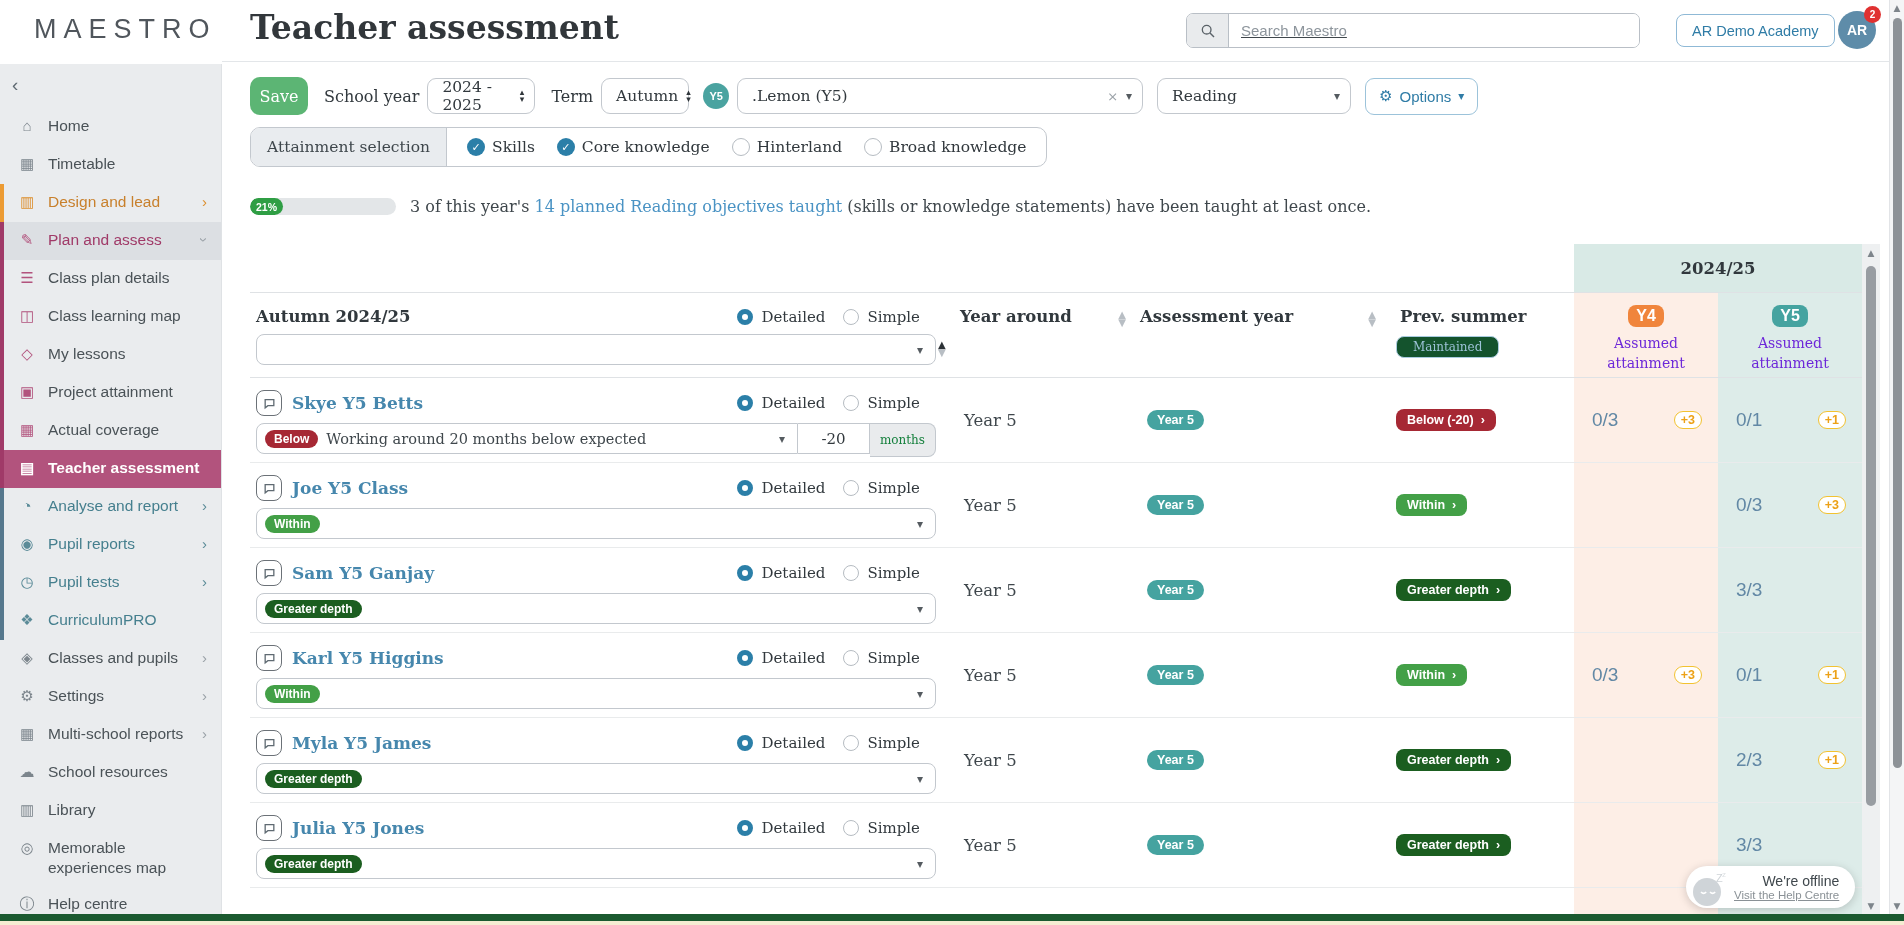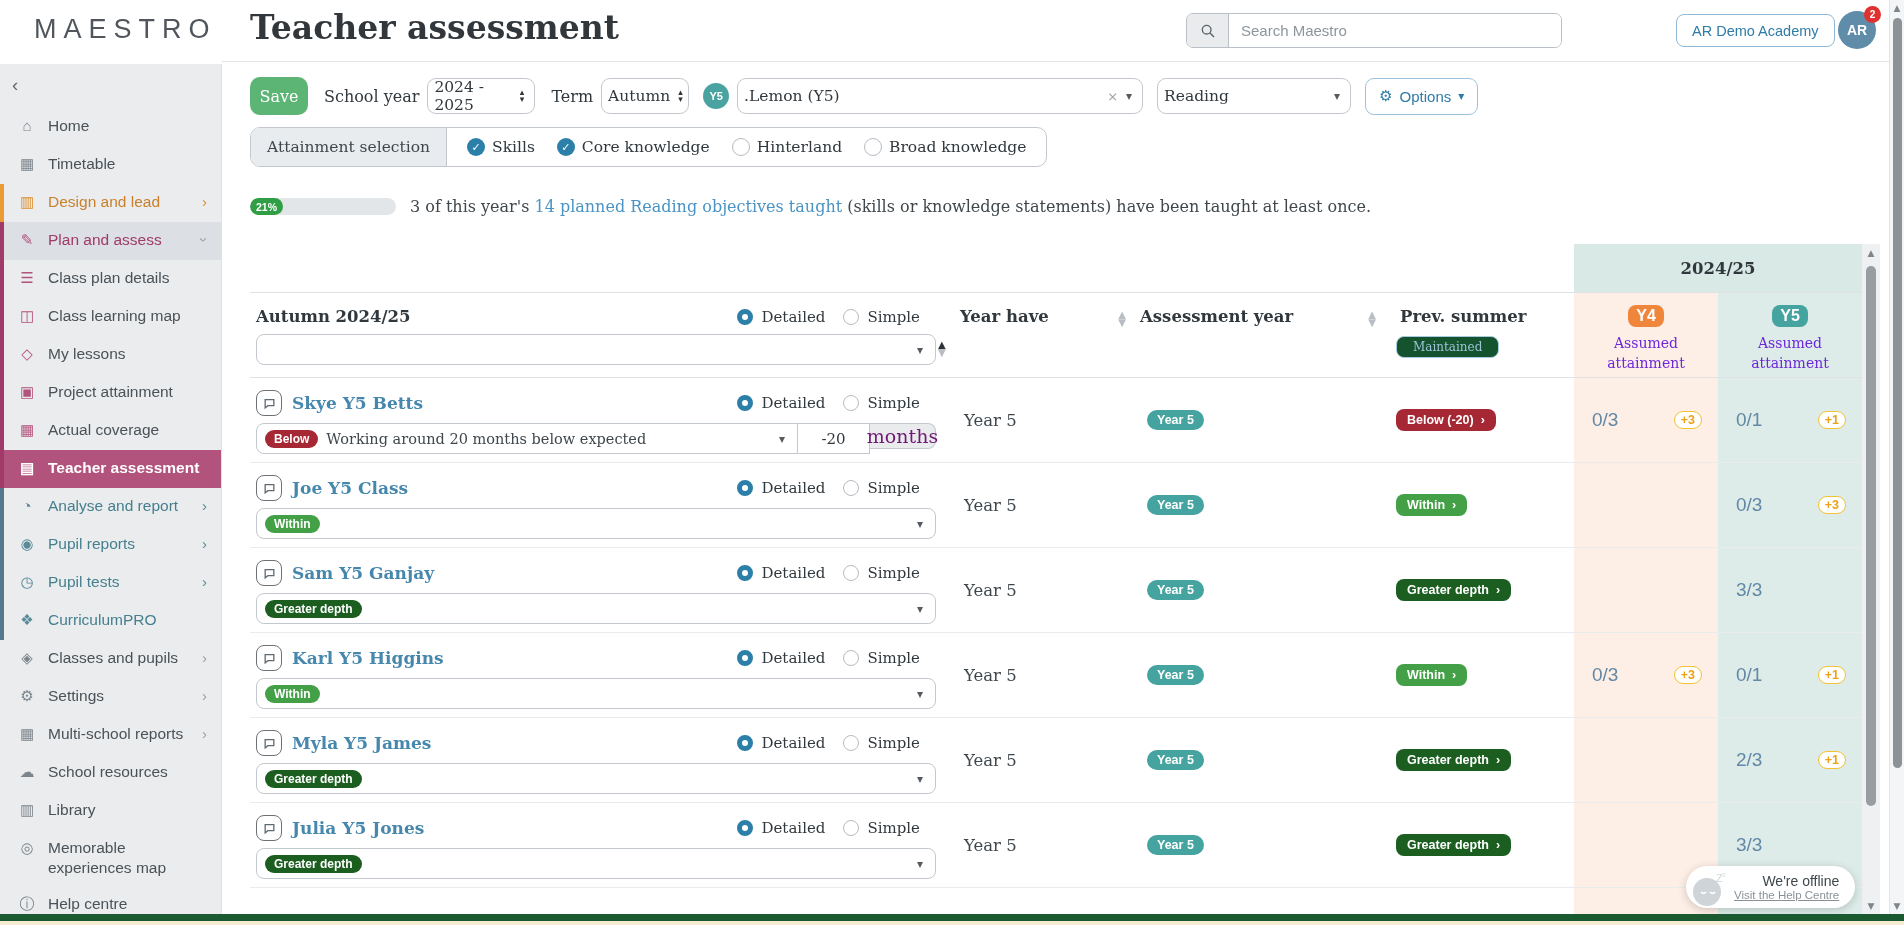--- a/index.html
+++ b/index.html
@@ -34,39 +34,39 @@
   .side-item.s-active .s-icon { color:#fff; }
   .side-item.s-teal { color:#457f8e; }
   .side-item.s-teal .s-icon, .side-item.s-teal .s-chev { color:#5b8b98; }
   .side-item.s-teal::before { content:""; position:absolute; left:0; top:0; bottom:0; width:4px; background:#56788d; }
   .chev-down { display:inline-block; transform:rotate(90deg); }
 
   
   .content { position:absolute; left:222px; top:0; width:1682px; height:925px; }
   .topbar { position:relative; height:62px; border-bottom:1px solid #e3e6e9; background:#fff; }
   .page-title { position:absolute; left:28px; top:8px; font-size:33px; font-weight:bold; color:#32373b; }
-  .search { position:absolute; left:964px; top:13px; width:376px; height:35px; border:1px solid #b9bfc6; border-radius:7px;
-            display:flex; overflow:hidden; background:#fff; }
+  .search { position:absolute; left:964px; top:13px; width:454px; height:35px; border:1px solid #b9bfc6; border-radius:7px;
+            display:flex; overflow:hidden; background:#fff;text-decoration:underline; }
   .search-iconbox { width:42px; background:#e9ebed; border-right:1px solid #b9bfc6; display:flex; align-items:center; justify-content:center; cursor:pointer;}
   .search input { flex:1; border:none; outline:none; padding:0 12px; font-size:15px; color:#3f474c; font-family:"Liberation Sans",sans-serif; }
   .search input::placeholder { color:#8d959c; }
   .academy-btn { position:absolute; left:1454px; top:14px; height:33px; padding:0 15px; background:#fff;
                  border:1px solid #8fb9d6; border-radius:8px; color:#2f7ca6; font-size:14.5px; cursor:pointer; }
   .avatar { position:absolute; left:1616px; top:11px; width:38px; height:38px; border-radius:50%; background:#5e8ca9;
             color:#fff; display:flex; align-items:center; justify-content:center; font-size:14px; font-weight:bold; cursor:pointer; }
   .avatar .badge { position:absolute; right:-5px; top:-5px; width:17px; height:17px; border-radius:50%; background:#e03131;
                    color:#fff; font-size:10px; display:flex; align-items:center; justify-content:center; font-weight:bold; }
 
   
   .toolbar { display:flex; align-items:center; padding:15px 0 0 28px; gap:0; }
   .save-btn { width:58px; height:38px; background:#5cb574; border:none; border-radius:10px; color:#fff;
               font-size:16px; cursor:pointer; font-family:"DejaVu Serif",serif; }
   .tb-label { font-size:16px; color:#31383d; margin:0 8px 0 16px; }
   .select { height:36px; border:1px solid #c3c8ce; border-radius:9px; background:#fff; display:flex; align-items:center;
-            padding:0 10px 0 6px; font-size:15.5px; color:#31383d; cursor:pointer; gap:8px; }
+            padding:0 10px 0 14px; font-size:15.5px; color:#31383d; cursor:pointer; gap:8px; }
   .dcaret { display:inline-flex; flex-direction:column; line-height:7px; font-size:9px; color:#2f353a; }
   .caret { color:#555b60; font-size:12px; }
   .y5-chip { width:26px; height:26px; border-radius:50%; background:#4aa3a0; color:#fff; font-size:11px; font-weight:bold;
              display:flex; align-items:center; justify-content:center; margin:0 8px 0 14px; font-family:"Liberation Sans",sans-serif; }
   .class-select { width:406px; justify-content:space-between; }
   .class-select .xmark { color:#9aa1a7; font-size:13px; margin-left:auto; cursor:pointer; }
   .reading-select { width:194px; margin-left:14px; justify-content:space-between; }
   .options-btn { margin-left:14px; height:37px; padding:0 13px; background:#fff; border:1px solid #9cc3da; border-radius:9px;
                  color:#2f7ca6; font-size:15px; cursor:pointer; display:flex; align-items:center; gap:7px; }
 
@@ -134,22 +134,22 @@
   .att-group { display:flex; margin-top:7px; }
   .att-select { width:680px; height:31px; border:1px solid #c3c8ce; border-radius:8px; background:#fff; display:flex;
                 align-items:center; padding:0 12px 0 8px; cursor:pointer; }
   .att-select.with-months { width:542px; border-radius:8px 0 0 8px; }
   .att-pill { border-radius:10px; padding:2px 9px; color:#fff; font-size:12px; font-weight:bold; font-family:"Liberation Sans",sans-serif; }
   .att-text { margin-left:8px; font-size:14.5px; color:#3f474c; }
   .att-select .caret { margin-left:auto; }
   .months-group { display:flex; }
   .months-value { width:72px; height:31px; border:1px solid #c3c8ce; border-left:none; background:#fff; display:flex;
                   align-items:center; justify-content:center; font-size:15px; color:#31383d; }
-  .months-suffix { width:66px; height:26px; border:1px solid #c3c8ce; border-left:none; border-radius:0 8px 8px 0;
-                   background:#e9ebed; display:flex; align-items:center; justify-content:center; font-size:19px; color:#701a75; }
+  .months-suffix { width:66px; height:34px; border:1px solid #c3c8ce; border-left:none; border-radius:0 8px 8px 0;
+                   background:#e9ebed; display:flex; align-items:center; justify-content:center; font-size:12px; color:#15803d; }
   .cell-yeargroup { display:flex; align-items:center; padding-left:4px; font-size:16.5px; color:#3f474c; }
   .cell-assessyear { display:flex; align-items:center; padding-left:7px; }
   .assess-pill { background:#45a3a0; color:#fff; border-radius:10px; padding:3px 10px; font-size:12.5px; font-weight:bold;
                  font-family:"Liberation Sans",sans-serif; }
   .cell-prev { display:flex; align-items:center; padding-left:6px; }
   .prev-badge { color:#fff; border-radius:8px; padding:4px 11px; font-size:12.5px; font-weight:bold; cursor:pointer;
                 display:inline-flex; align-items:center; gap:7px; font-family:"Liberation Sans",sans-serif; }
   .tone-below { background:#a62834; } .tone-within { background:#43a047; } .tone-greater { background:#1b5e20; }
   .cell-score { display:flex; align-items:center; justify-content:space-between; padding:0 16px 0 18px; }
   .score { font-size:19px; color:#6288a5; font-family:"Liberation Sans",sans-serif; }
@@ -391,21 +391,21 @@
           </div>
           <div class="empty-select">
             <span class="caret">▾</span>
           </div>
           <span class="sortctl abs">
               <span class="up-active">▲</span>
               <span>▼</span>
             </span>
         </div>
         <div class="th th-flex">
-          <span>Year have</span>
+          <span>Year around</span>
           <span class="sortctl">
               <span>▲</span>
               <span>▼</span>
             </span>
         </div>
         <div class="th th-flex">
           <span>Assessment year</span>
           <span class="sortctl">
               <span>▲</span>
               <span>▼</span>

